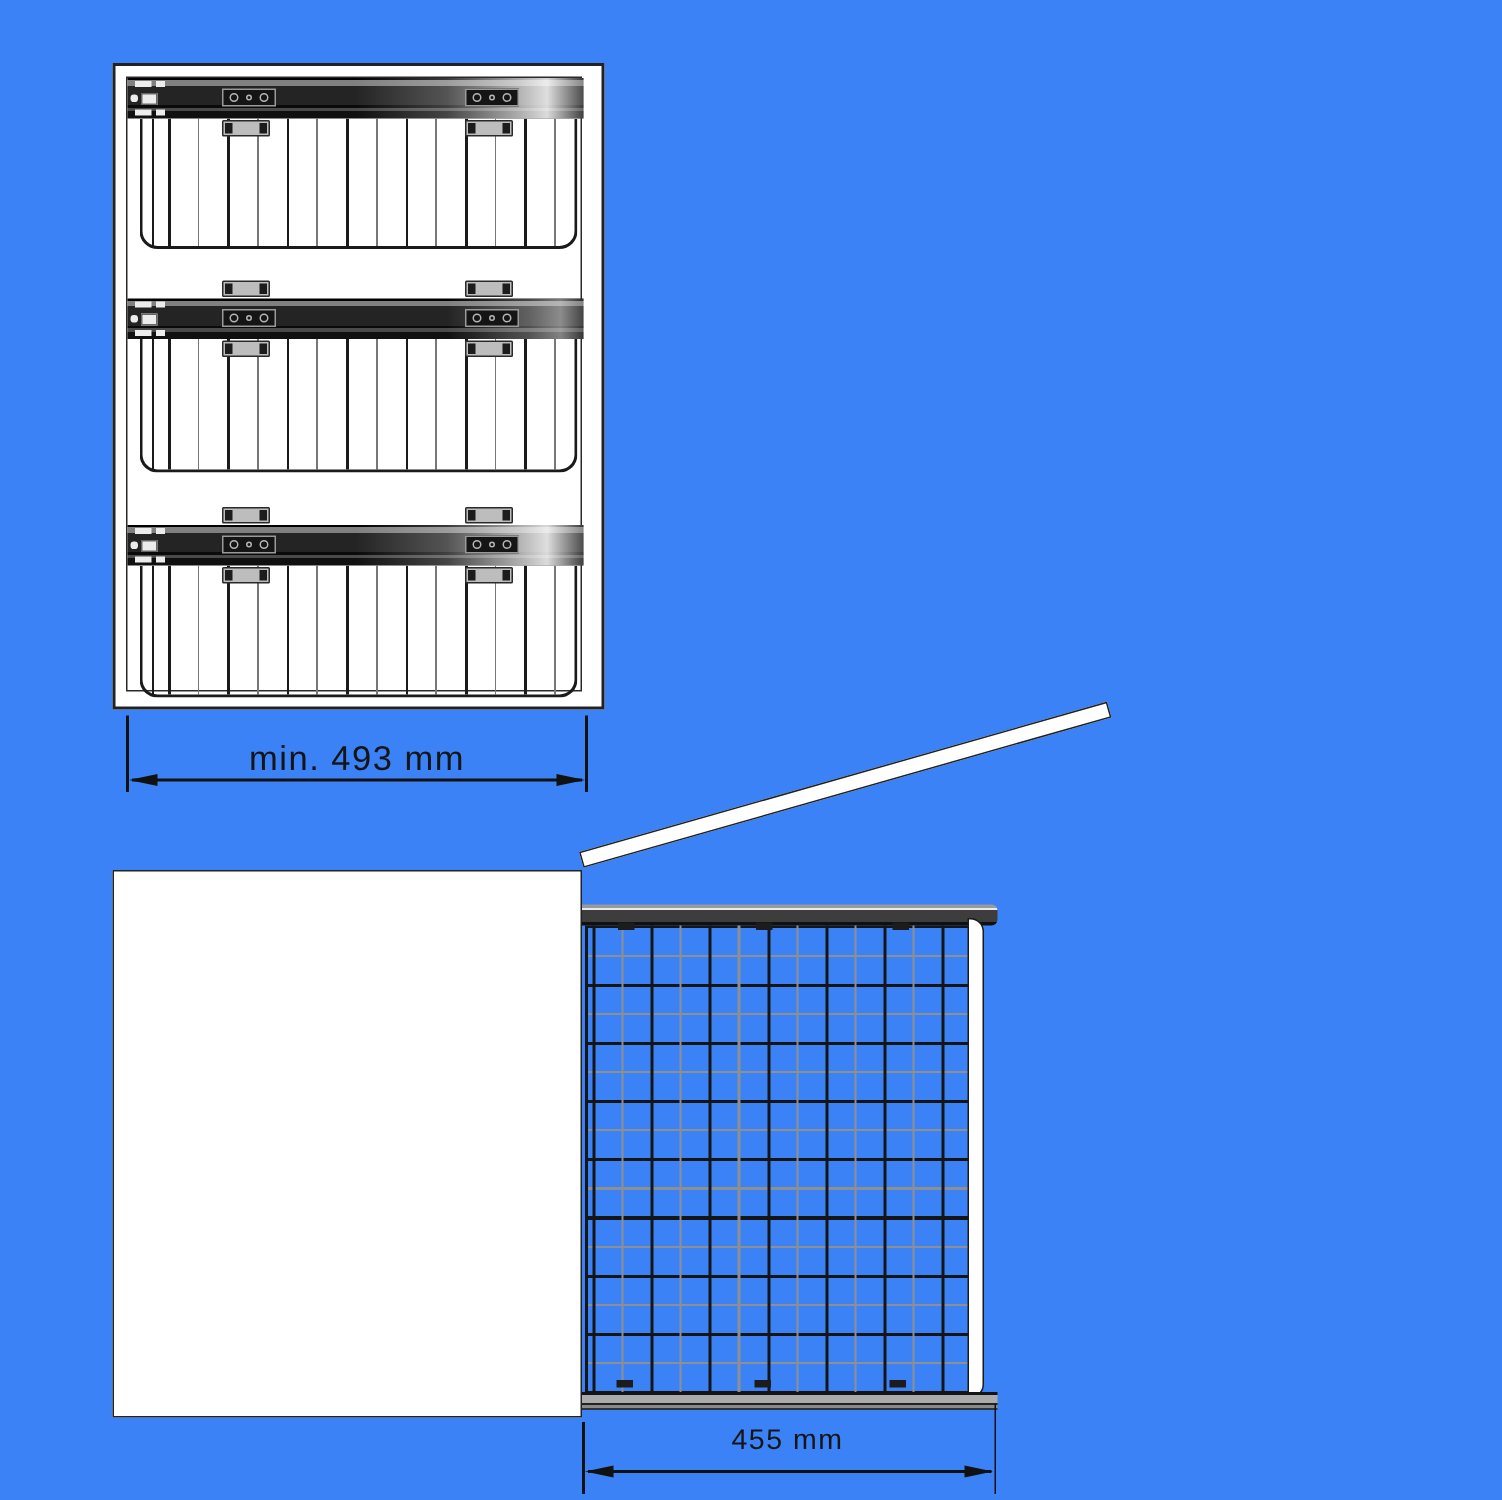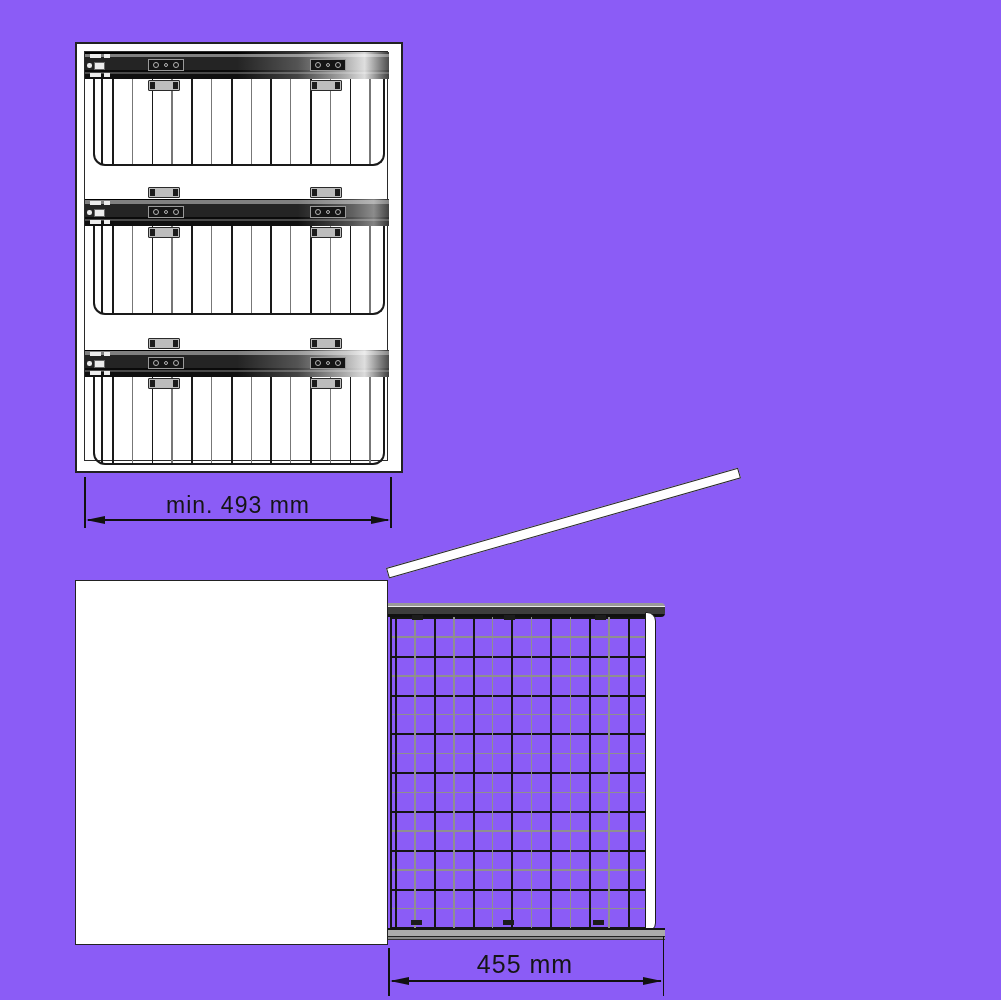--- a/index.html
+++ b/index.html
@@ -1,17 +1,17 @@
 <!DOCTYPE html>
 <html><head>
 <meta charset="utf-8">
 <style>
   html,body{margin:0;padding:0;background:#fff;}
   .canvas{
-    position:relative;width:1001px;height:1000px;background:#8b5cf6;overflow:hidden;
+    position:relative;width:1001px;height:1000px;background:#3b82f6;overflow:hidden;
     font-family:"Liberation Sans",sans-serif;color:#111;
   }
   
   .fv{position:absolute;left:75px;top:42px;width:324px;height:427px;border:2px solid #222;background:#fff;}
   .fv-inner{position:absolute;left:7px;top:7px;width:302px;height:408px;border:1.5px solid #2a2a2a;}
   .basket-front{
     position:absolute;left:16px;width:288px;
     border-left:2px solid #1a1a1a;border-right:2px solid #1a1a1a;border-bottom:2.5px solid #1a1a1a;
     border-radius:0 0 12px 12px;
     background:
@@ -189,15 +189,15 @@
   <div class="tab" style="left:595px;top:615px;"></div>
   <div class="tab" style="left:411px;top:920px;"></div>
   <div class="tab" style="left:503px;top:920px;"></div>
   <div class="tab" style="left:593px;top:920px;"></div>
 
   <div class="ext" style="left:388px;top:948px;height:48px;"></div>
   <div class="ext" style="left:662.5px;top:936px;height:60px;"></div>
   <div class="dimline" style="left:392px;top:980px;width:269px;"></div>
   <div class="arrow left" style="left:390px;top:976.5px;"></div>
   <div class="arrow right" style="left:643px;top:976.5px;"></div>
-  <div class="dimlabel" style="left:425px;top:950px;width:200px;font-size:25px;">455 mm</div>
+  <div class="dimlabel" style="left:425px;top:950px;width:200px;font-size:19px;">455 mm</div>
 
 </div>
 
 </body></html>

